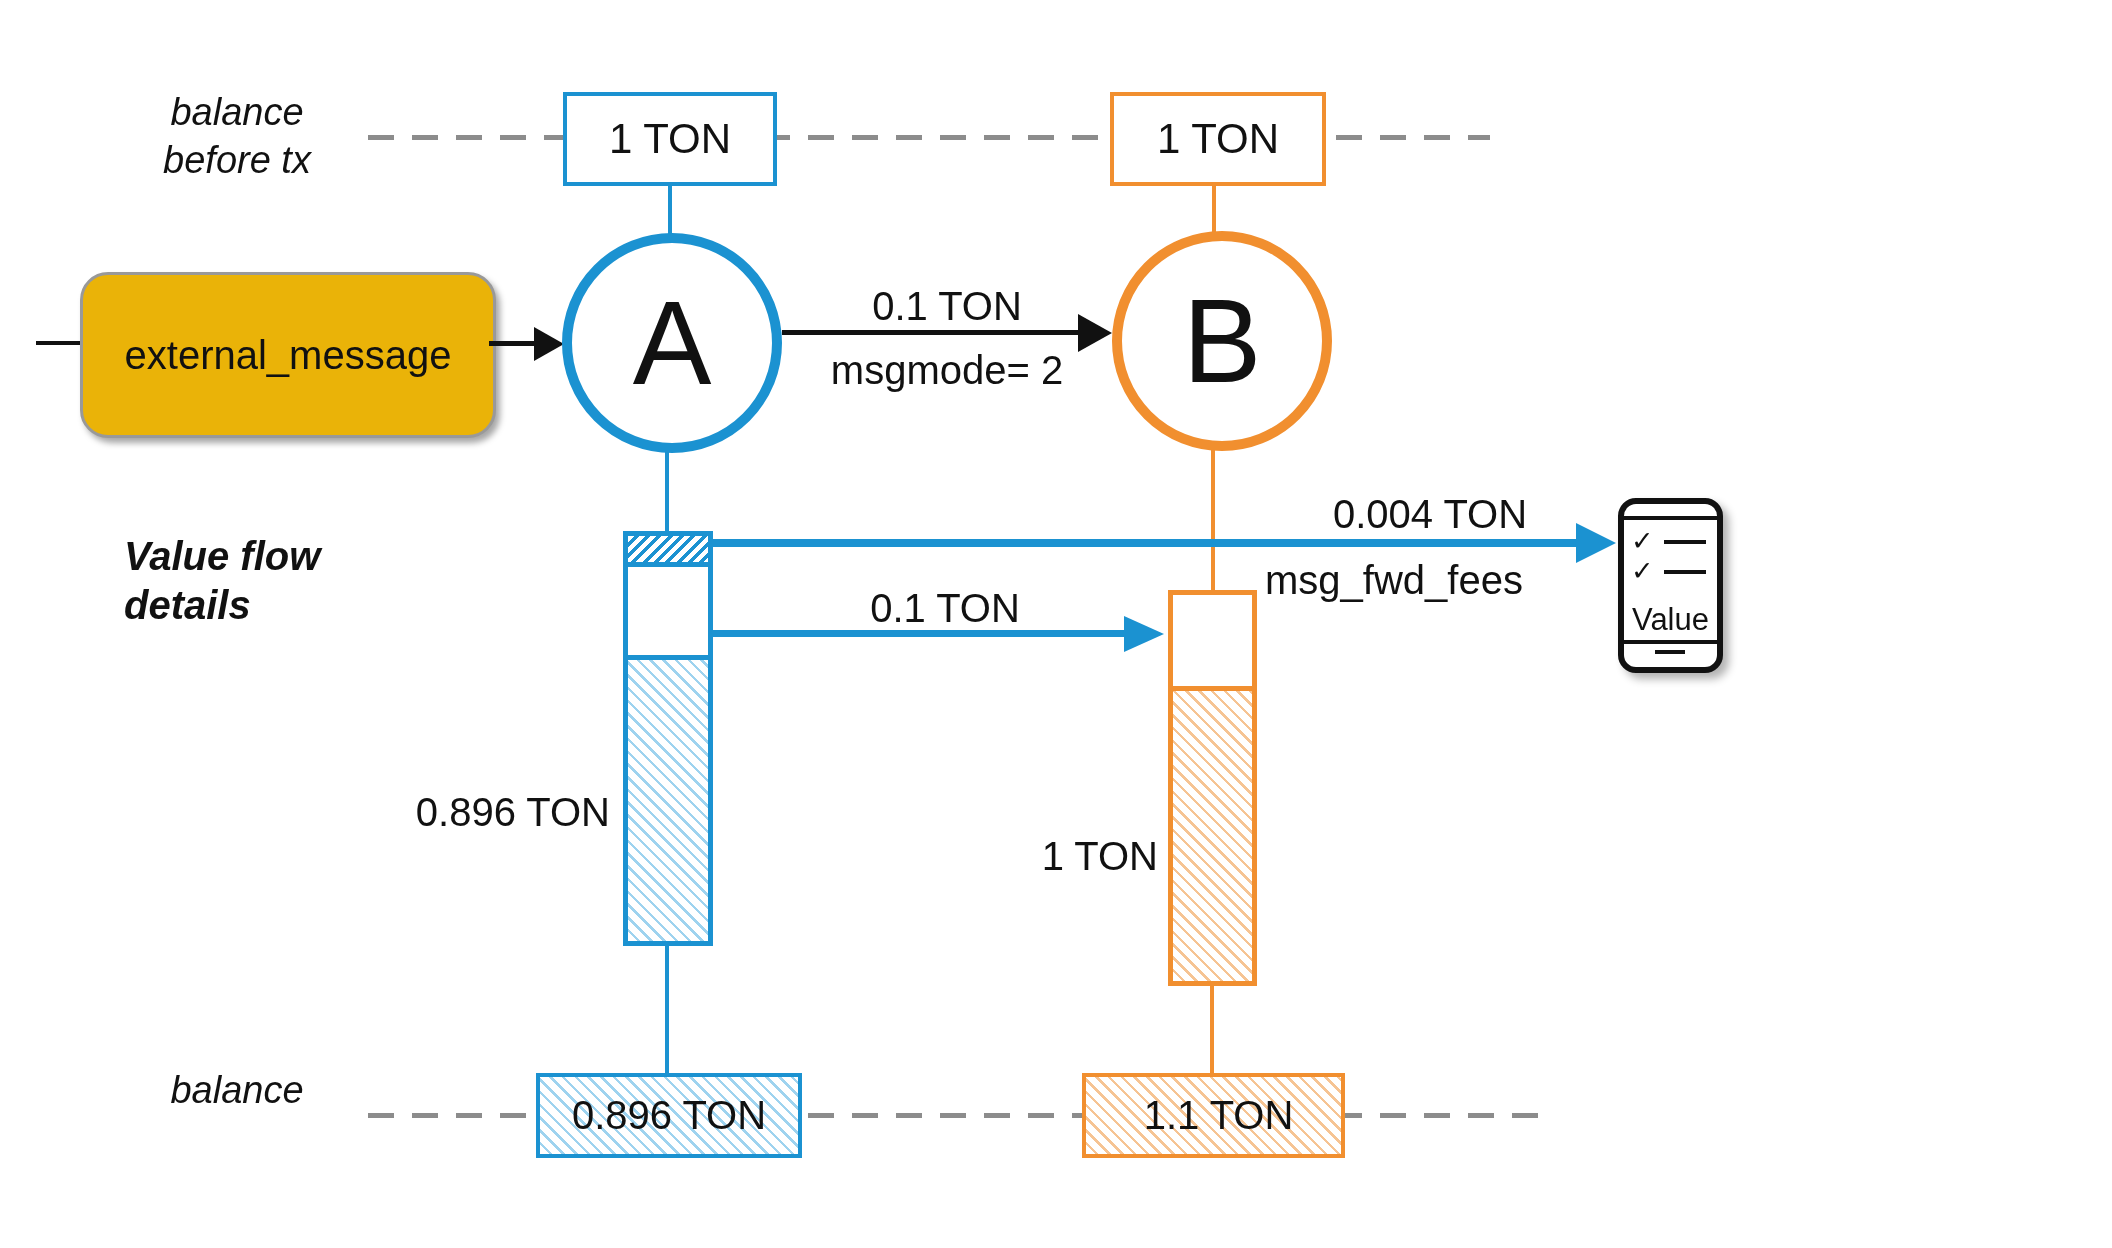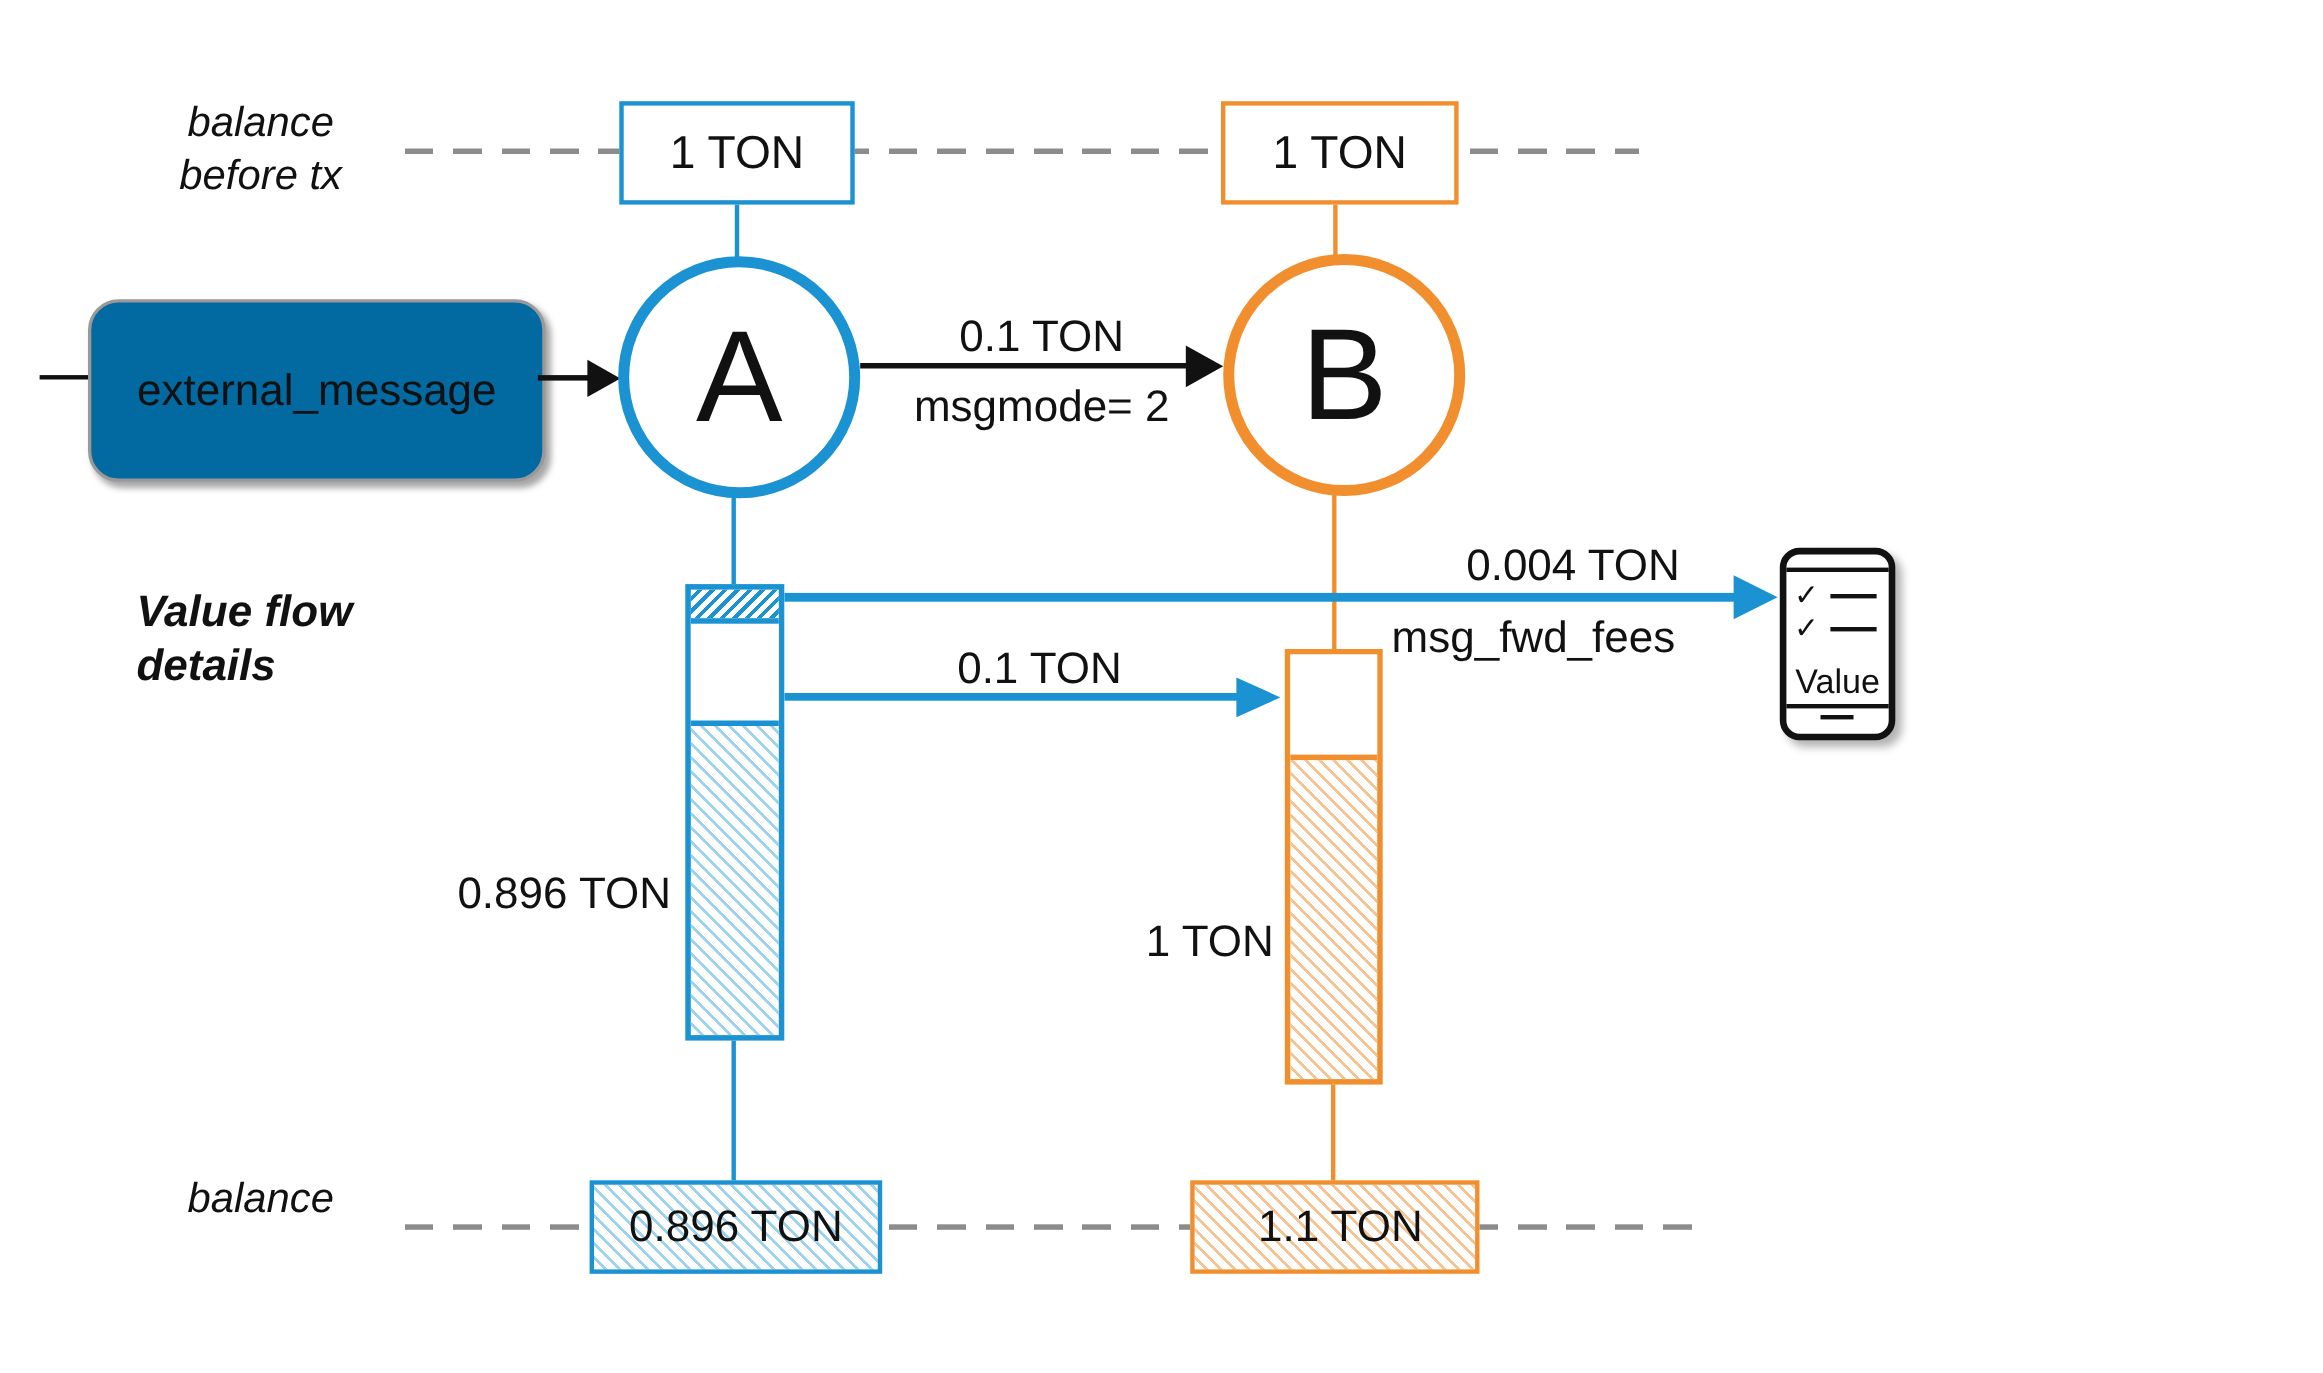--- a/index.html
+++ b/index.html
@@ -34,21 +34,21 @@
     box-sizing:border-box;display:flex;align-items:center;justify-content:center;
     font-size:118px;line-height:1;color:var(--ink);}
   .circle.blue{border:10px solid var(--blue);}
   .circle.orange{border:10px solid var(--orange);}
   
   .vline{position:absolute;width:4px;}
   .vline.blue{background:var(--blue);}
   .vline.orange{background:var(--orange);}
   
   .extbox{position:absolute;left:80px;top:272px;width:410px;height:160px;
-    border:3px solid #999;border-radius:28px;background:#0369a1;
+    border:3px solid #999;border-radius:28px;background:#eab308;
     box-shadow:4px 5px 6px rgba(0,0,0,0.35);
     display:flex;align-items:center;justify-content:center;font-size:40px;}
   
   .val-label{position:absolute;font-size:40px;color:var(--ink);}
   .center{text-align:center;}
   .right{text-align:right;}
   .vf-heading{position:absolute;left:124px;top:532px;font-size:40px;line-height:49px;
     font-weight:bold;font-style:italic;}
   
   .hline{position:absolute;}

